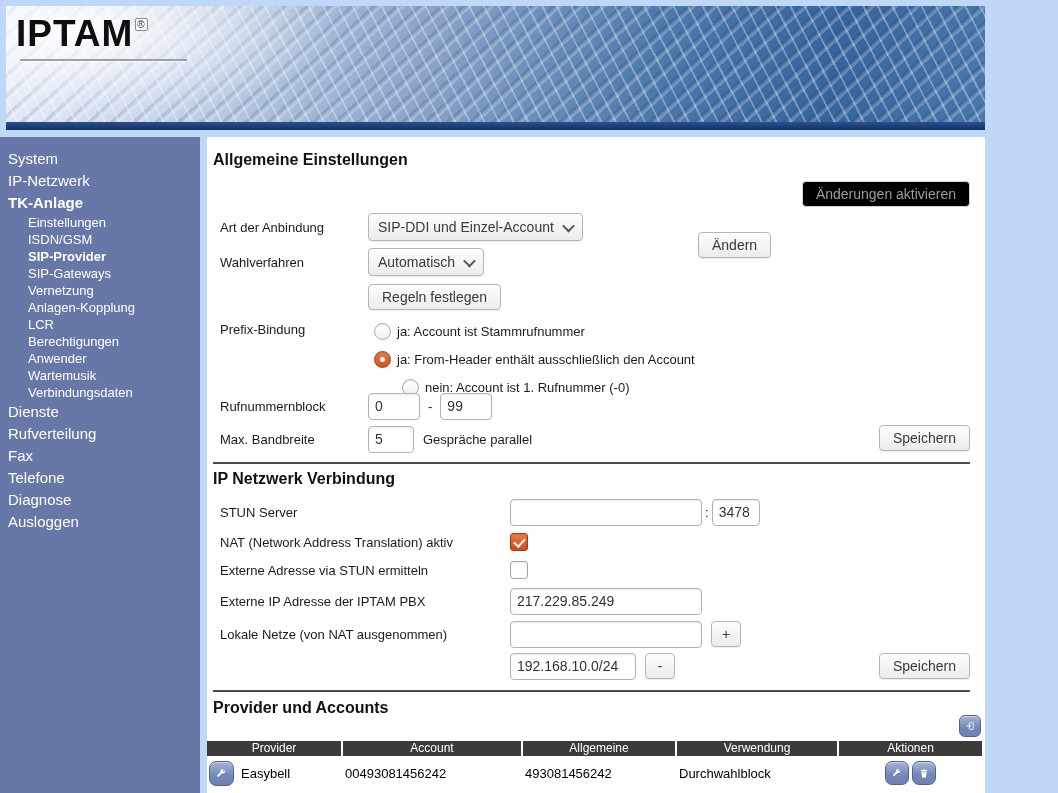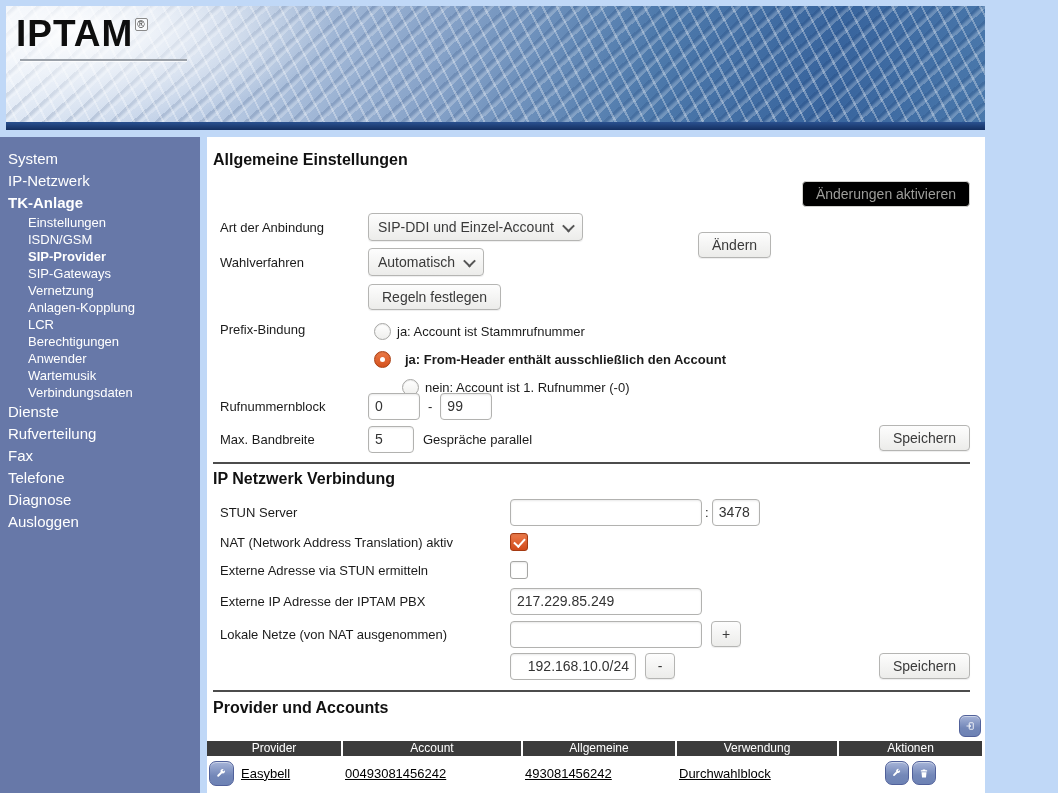--- a/index.html
+++ b/index.html
@@ -57,21 +57,21 @@
   .checkbox.checked{background:linear-gradient(#ee7c4b,#d14a1a);border-color:#a53a12;}
   .checkbox.checked::after{content:"";position:absolute;left:5px;top:2px;width:5px;height:9px;
     border-right:2px solid #fff;border-bottom:2px solid #fff;transform:rotate(42deg);}
   .divider{position:absolute;left:6px;width:757px;height:2px;background:#4c4c4c;}
   .h2{position:absolute;left:6px;font-size:16px;font-weight:bold;color:#111;}
   .abs-btn{position:absolute;}
   
   .ptable{position:absolute;left:0;top:604px;width:775px;}
   .thead{display:flex;gap:2px;}
   .th{background:#3b3b3b;color:#fff;font-size:12px;height:15px;line-height:15px;text-align:center;}
-  .trow{display:flex;gap:2px;margin-top:1px;text-decoration:underline;}
+  .trow{display:flex;gap:2px;margin-top:1px;}
   .td{font-size:13px;color:#000;height:32px;display:flex;align-items:center;padding-left:2px;box-sizing:border-box;}
   .c1{width:134px;}.c2{width:178px;}.c3{width:152px;}.c4{width:160px;}.c5{width:143px;}
   .td.c5{justify-content:center;padding-left:0;}
   .abtn{width:24px;height:24px;border-radius:7px;border:1px solid #51619a;cursor:pointer;
     background:linear-gradient(#a6b4d8,#7387b8 60%,#6d82b4);
     box-shadow:inset 0 1px 0 rgba(255,255,255,.45);display:inline-flex;align-items:center;justify-content:center;flex:0 0 auto;}
   .abtn.sm{width:25px;height:25px;margin-right:7px;}
   .imp{width:22px;height:22px;border-radius:6px;}
   .gap3{gap:3px;display:flex;}
   .gap6{gap:6px;display:flex;}
@@ -142,21 +142,21 @@
   </div>
 
   <span class="lbl-s" style="position:absolute;left:13px;top:185px;">Prefix-Bindung</span>
   <div class="row" style="top:181px;height:26px;">
     <div class="ind161" style="margin-left:167px;gap:6px;">
       <span class="radio"></span>
       <span class="lbl-s">ja: Account ist Stammrufnummer</span>
     </div>
   </div>
   <div class="row" style="top:209px;height:26px;">
-    <div class="ind161" style="margin-left:167px;gap:14px;font-weight:bold;">
+    <div class="ind161" style="margin-left:167px;gap:6px;">
       <span class="radio checked"></span>
       <span class="lbl-s">ja: From-Header enthält ausschließlich den Account</span>
     </div>
   </div>
   <div class="row" style="top:237px;height:26px;padding-left:28px;">
     <div class="ind161" style="margin-left:167px;gap:6px;">
       <span class="radio"></span>
       <span class="lbl-s">nein: Account ist 1. Rufnummer (-0)</span>
     </div>
   </div>
@@ -216,21 +216,21 @@
   <div class="row" style="top:483px;">
     <span class="lbl">Lokale Netze (von NAT ausgenommen)</span>
     <div class="ind303">
       <input class="input" style="width: 178px;" value="">
       <button class="btn" style="margin-left:9px;width:30px;padding:0;">+</button>
     </div>
   </div>
 
   <div class="row" style="top:515px;">
     <div class="ind303">
-      <input class="input" style="width: 112px; text-align: right;" value="192.168.10.0/24">
+      <input class="input" style="width: 112px;" value="192.168.10.0/24">
       <button class="btn" style="margin-left:9px;width:30px;padding:0;">-</button>
     </div>
   </div>
   <button class="btn abs-btn" style="top:516px;right:15px;">Speichern</button>
 
   <div class="divider" style="top:553px;"></div>
 
   <div class="h2" style="top:562px;">Provider und Accounts</div>
 
   <button class="abtn imp abs-btn" style="top:578px;right:4px;">

